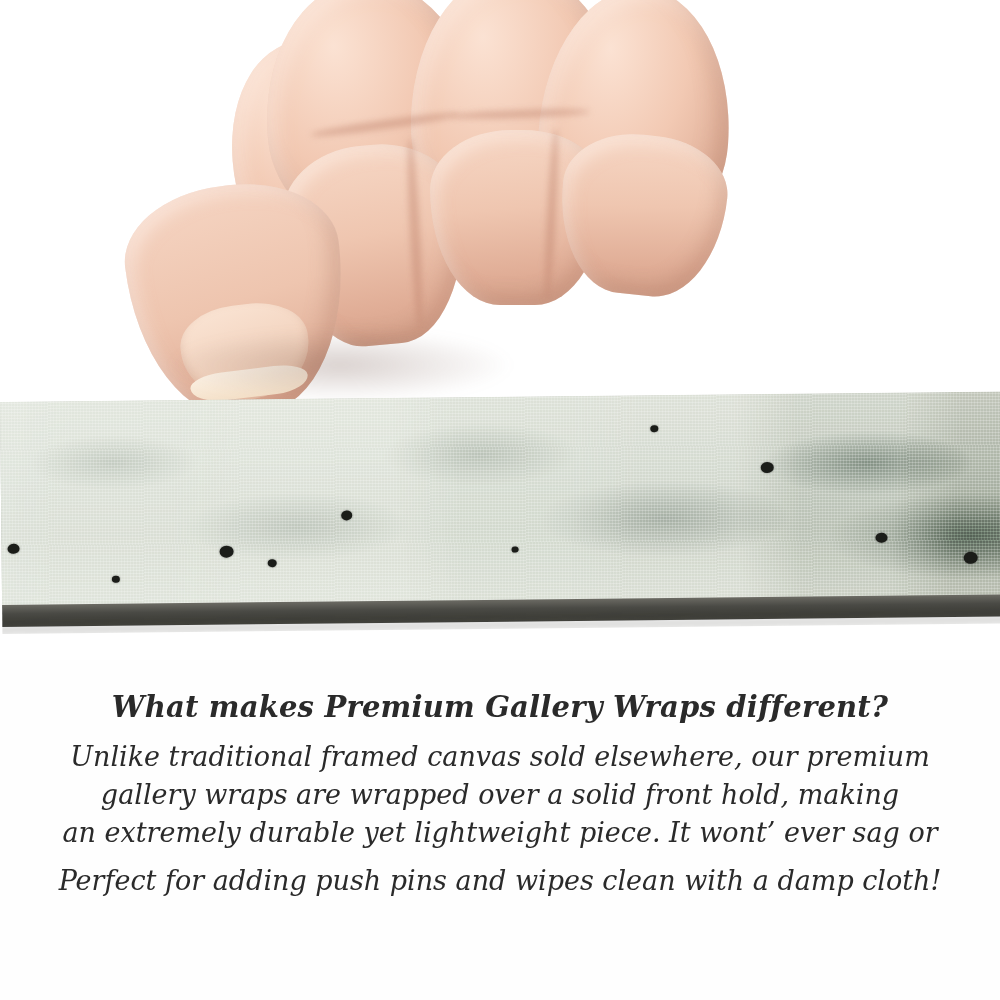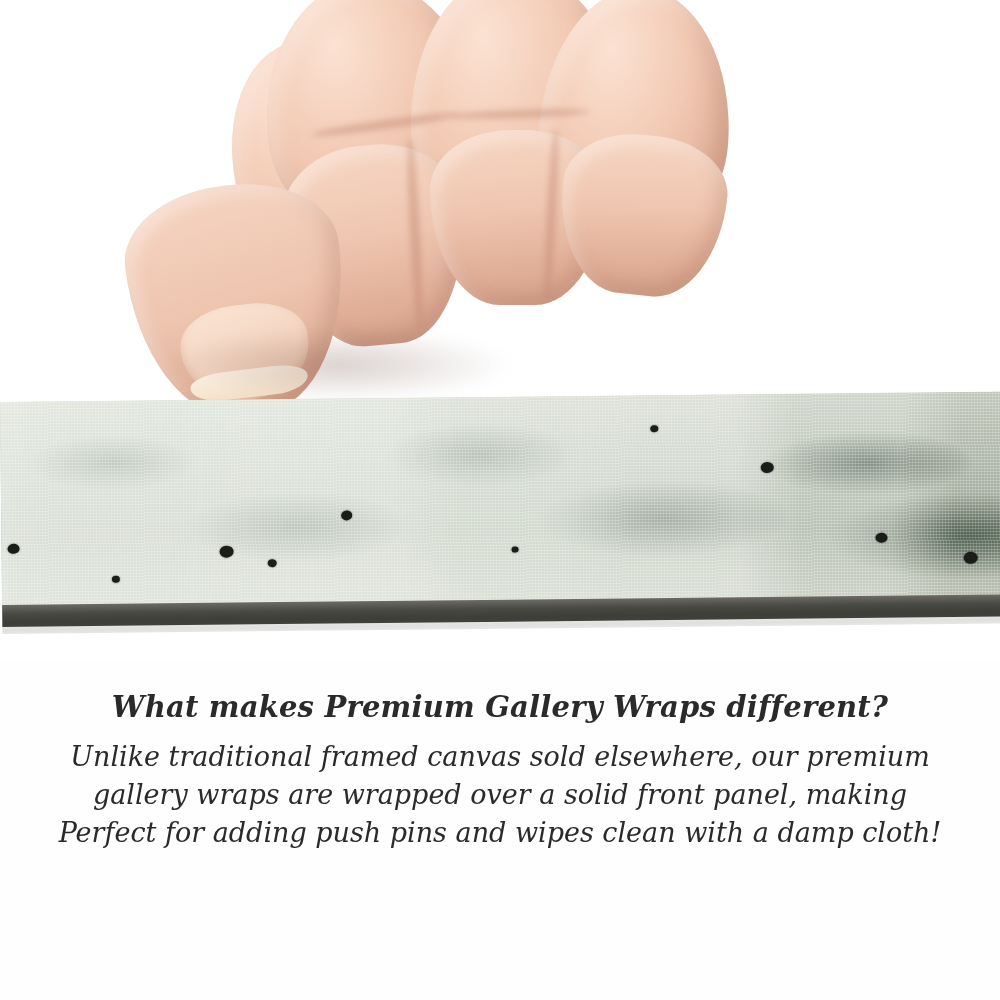--- a/index.html
+++ b/index.html
@@ -203,20 +203,21 @@
     font-weight: 700;
     letter-spacing: 0.2px;
     margin-bottom: 14px;
   }
   .caption-line {
     font-size: 27px;
     line-height: 38px;
     font-weight: 400;
   }
   .caption-line.last {
+    margin-top: 10px;
   }
 </style>
 </head>
 <body>
 
 <div class="page">
 
   <div class="photo">
 
     <div class="hand">
@@ -254,17 +255,18 @@
         <div class="dot" style="left:520px;top:150px;width:7px;height:6px;"></div>
       </div>
       <div class="canvas-edge"></div>
       <div class="canvas-shadow"></div>
     </div>
   </div>
 
   <div class="caption">
     <div class="caption-heading">What makes Premium Gallery Wraps different?</div>
     <div class="caption-line">Unlike traditional framed canvas sold elsewhere, our premium</div>
-    <div class="caption-line">gallery wraps are wrapped over a solid front panel, making</div>
+    <div class="caption-line">gallery wraps are wrapped over a solid front hold, making</div>
+    <div class="caption-line">an extremely durable yet lightweight piece. It wont’ ever sag or</div>
     <div class="caption-line last">Perfect for adding push pins and wipes clean with a damp cloth!</div>
   </div>
 
 </div>
 
 </body></html>

